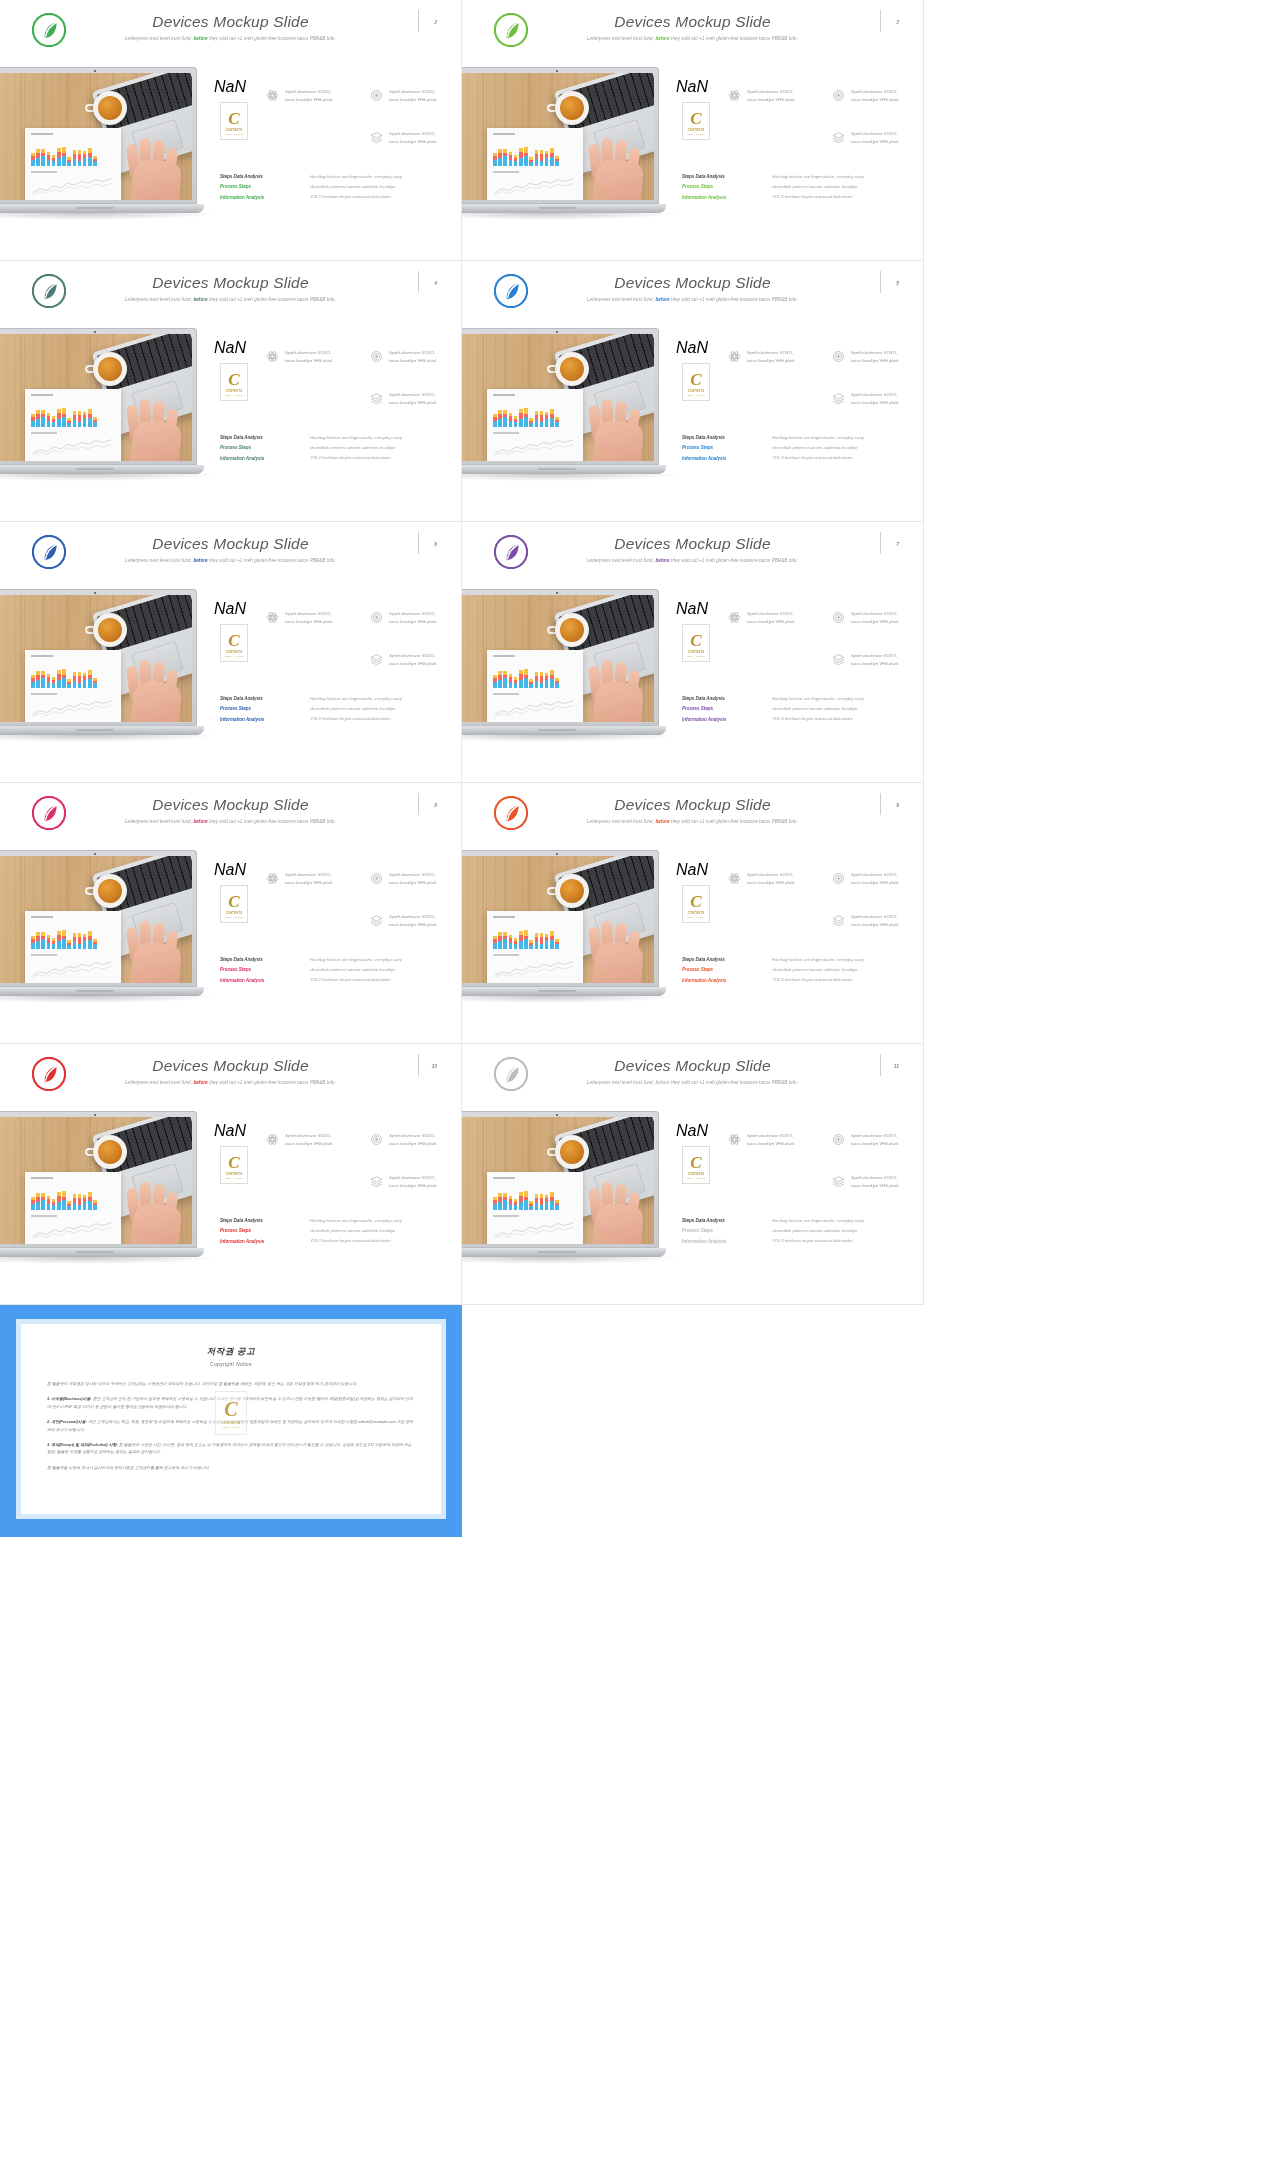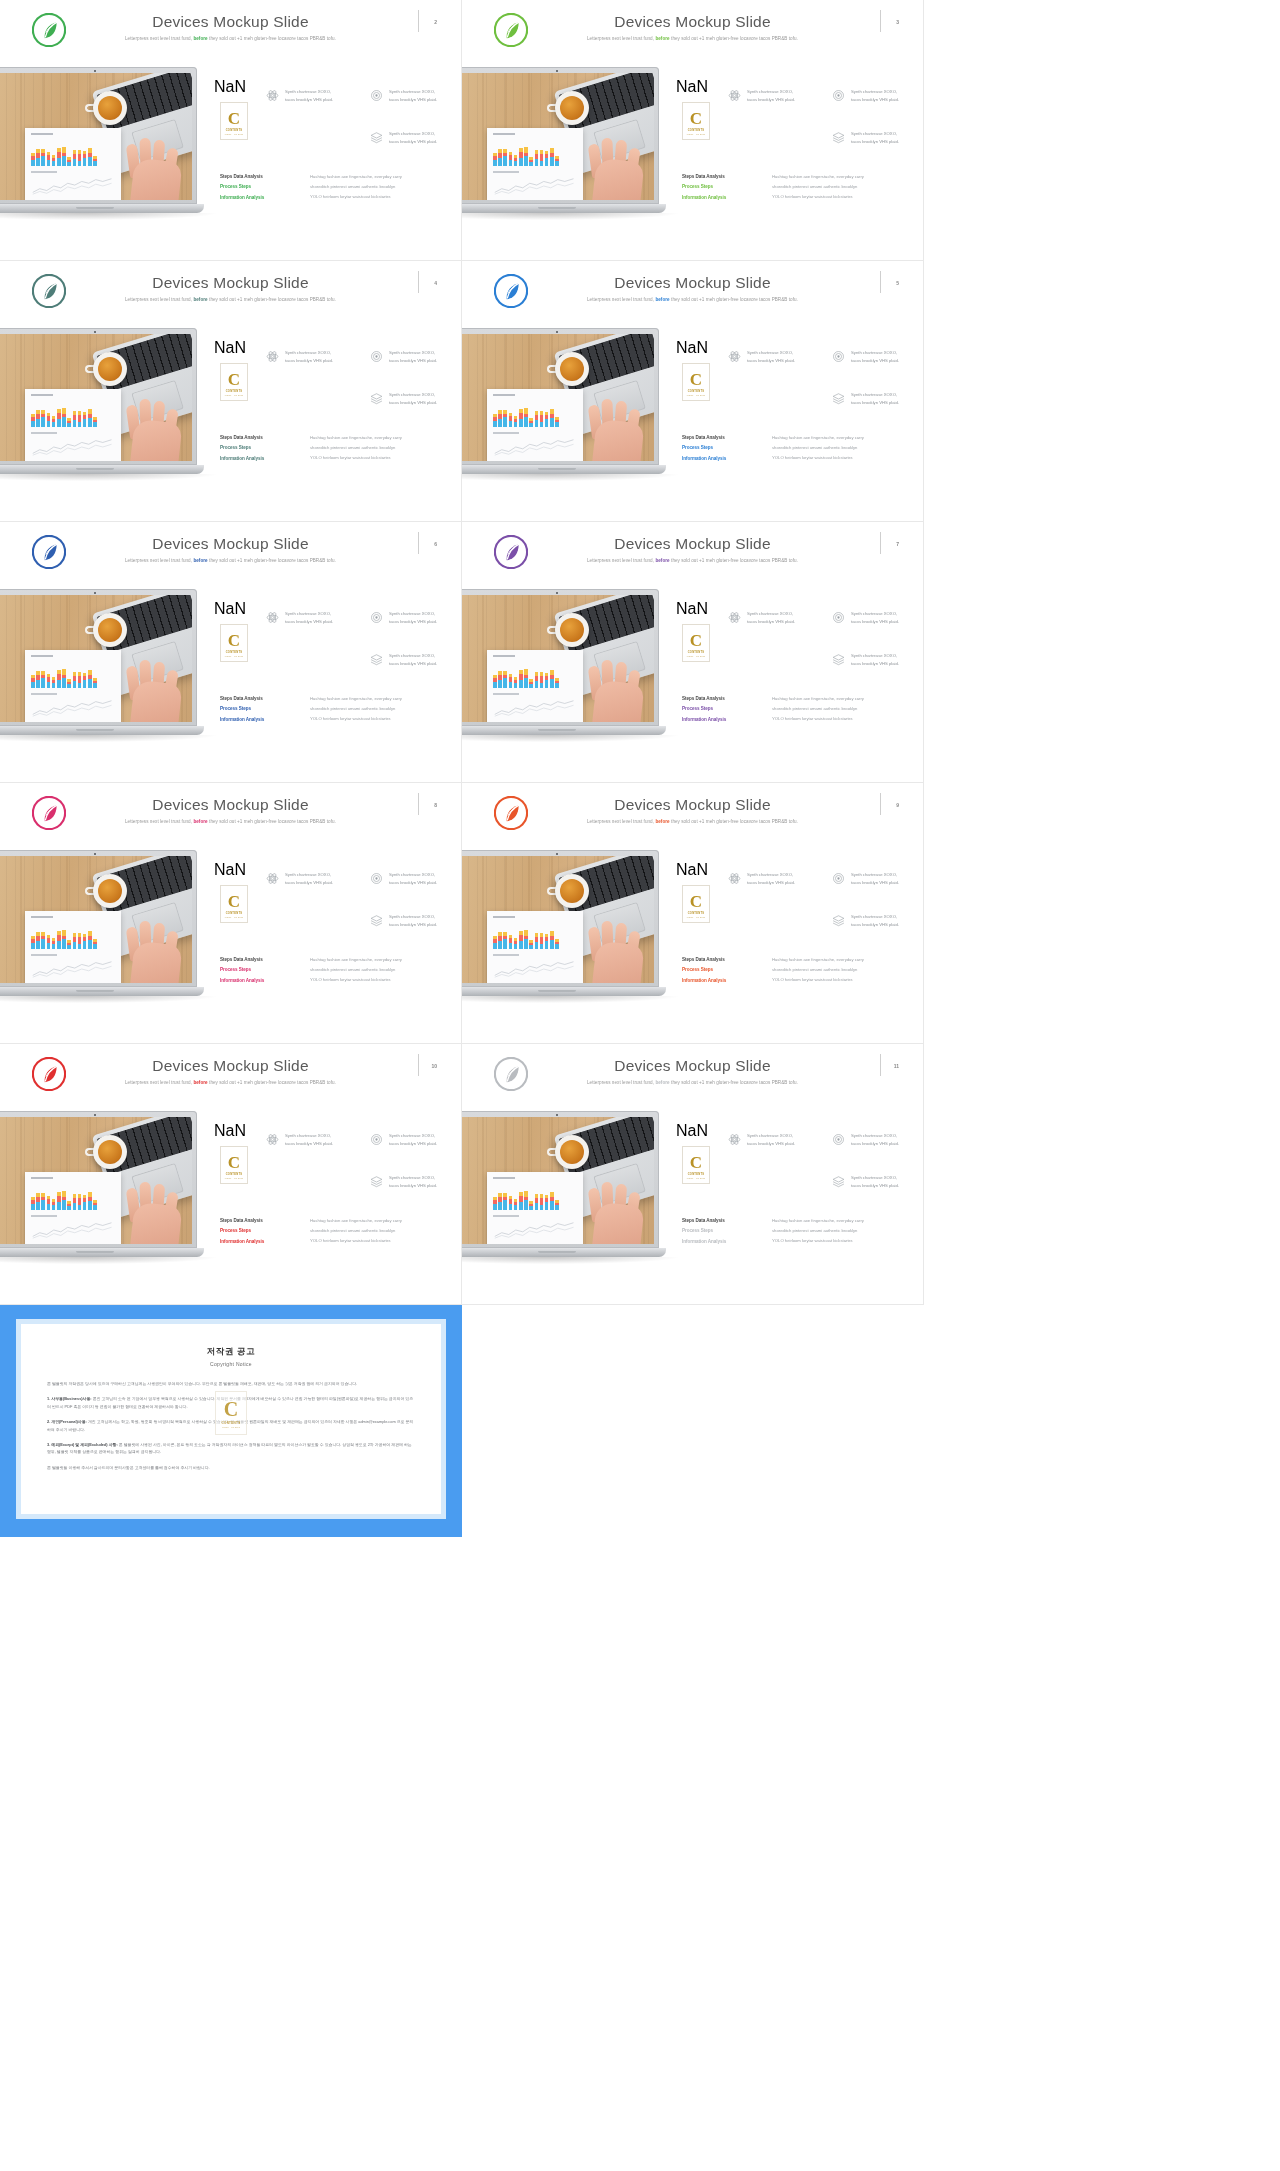--- a/index.html
+++ b/index.html
@@ -2,21 +2,21 @@
 <html><head>
 <meta charset="utf-8">
 <style>
   * { box-sizing: border-box; margin: 0; padding: 0; }
   body {
     width: 1280px;
     background: #ffffff;
     font-family: "Liberation Sans", sans-serif;
     -webkit-font-smoothing: antialiased;
   }
-  .page { width: 1280px; position: relative; }
+  .page { width: 1280px; position: relative; font-style: italic; }
 
   
   .slide-grid {
     width: 924px;
     display: grid;
     grid-template-columns: 462px 462px;
     grid-auto-rows: 261px;
   }
   .slide {
     position: relative;

